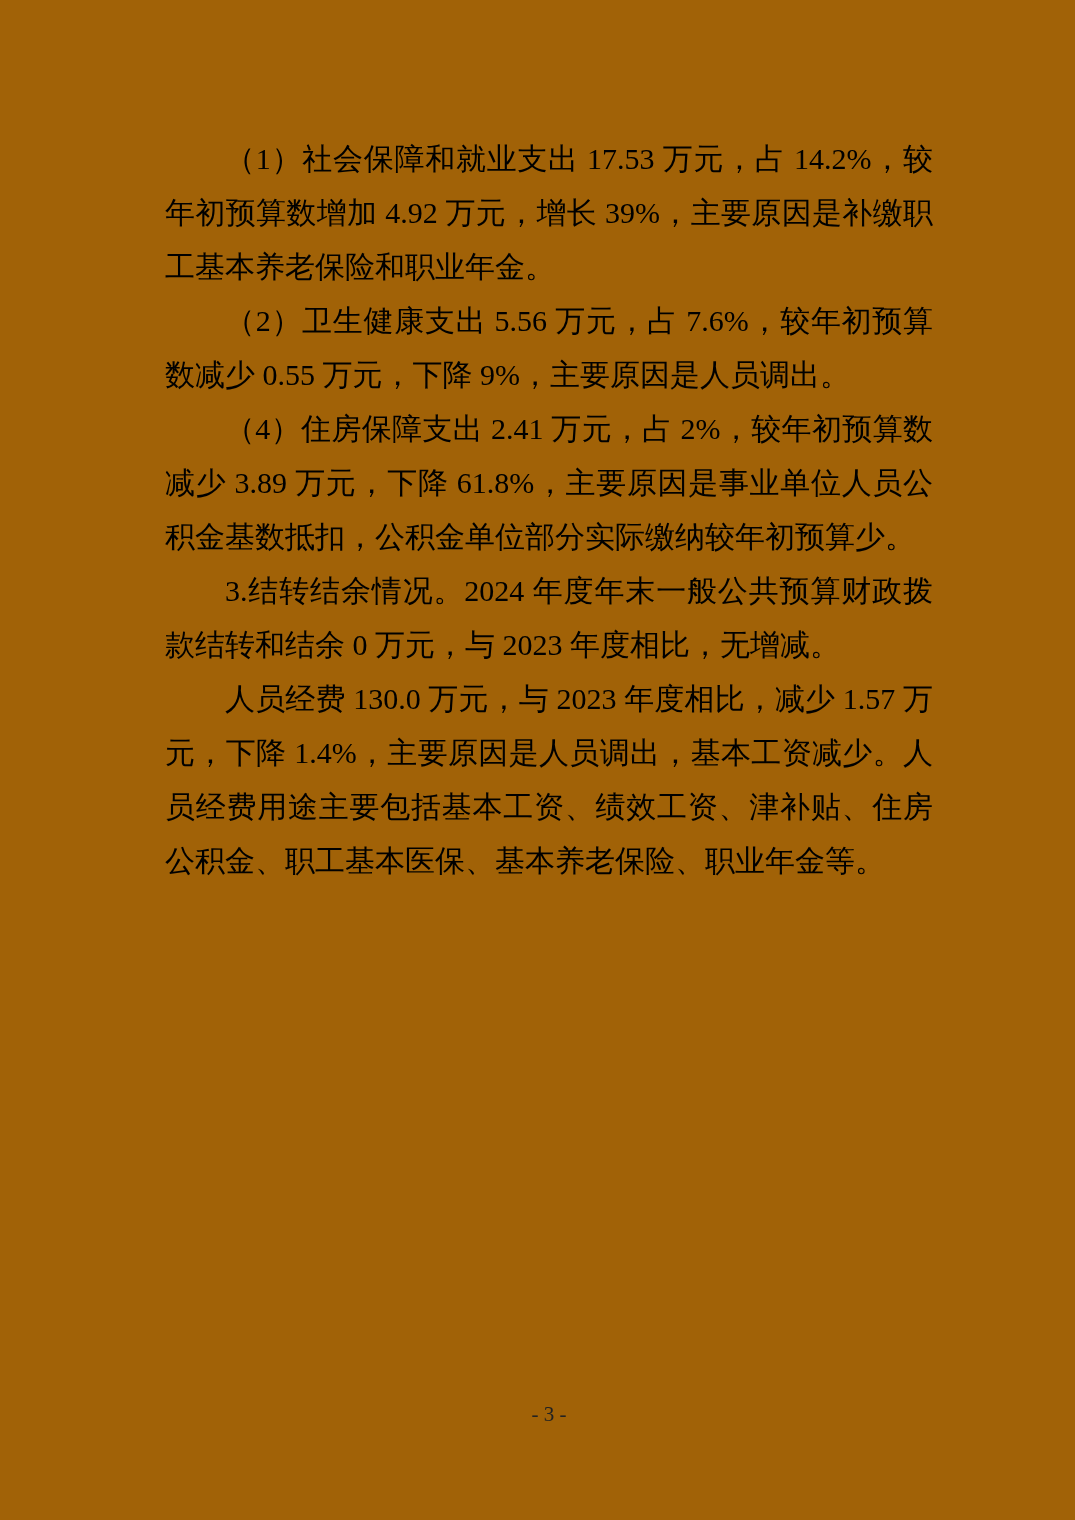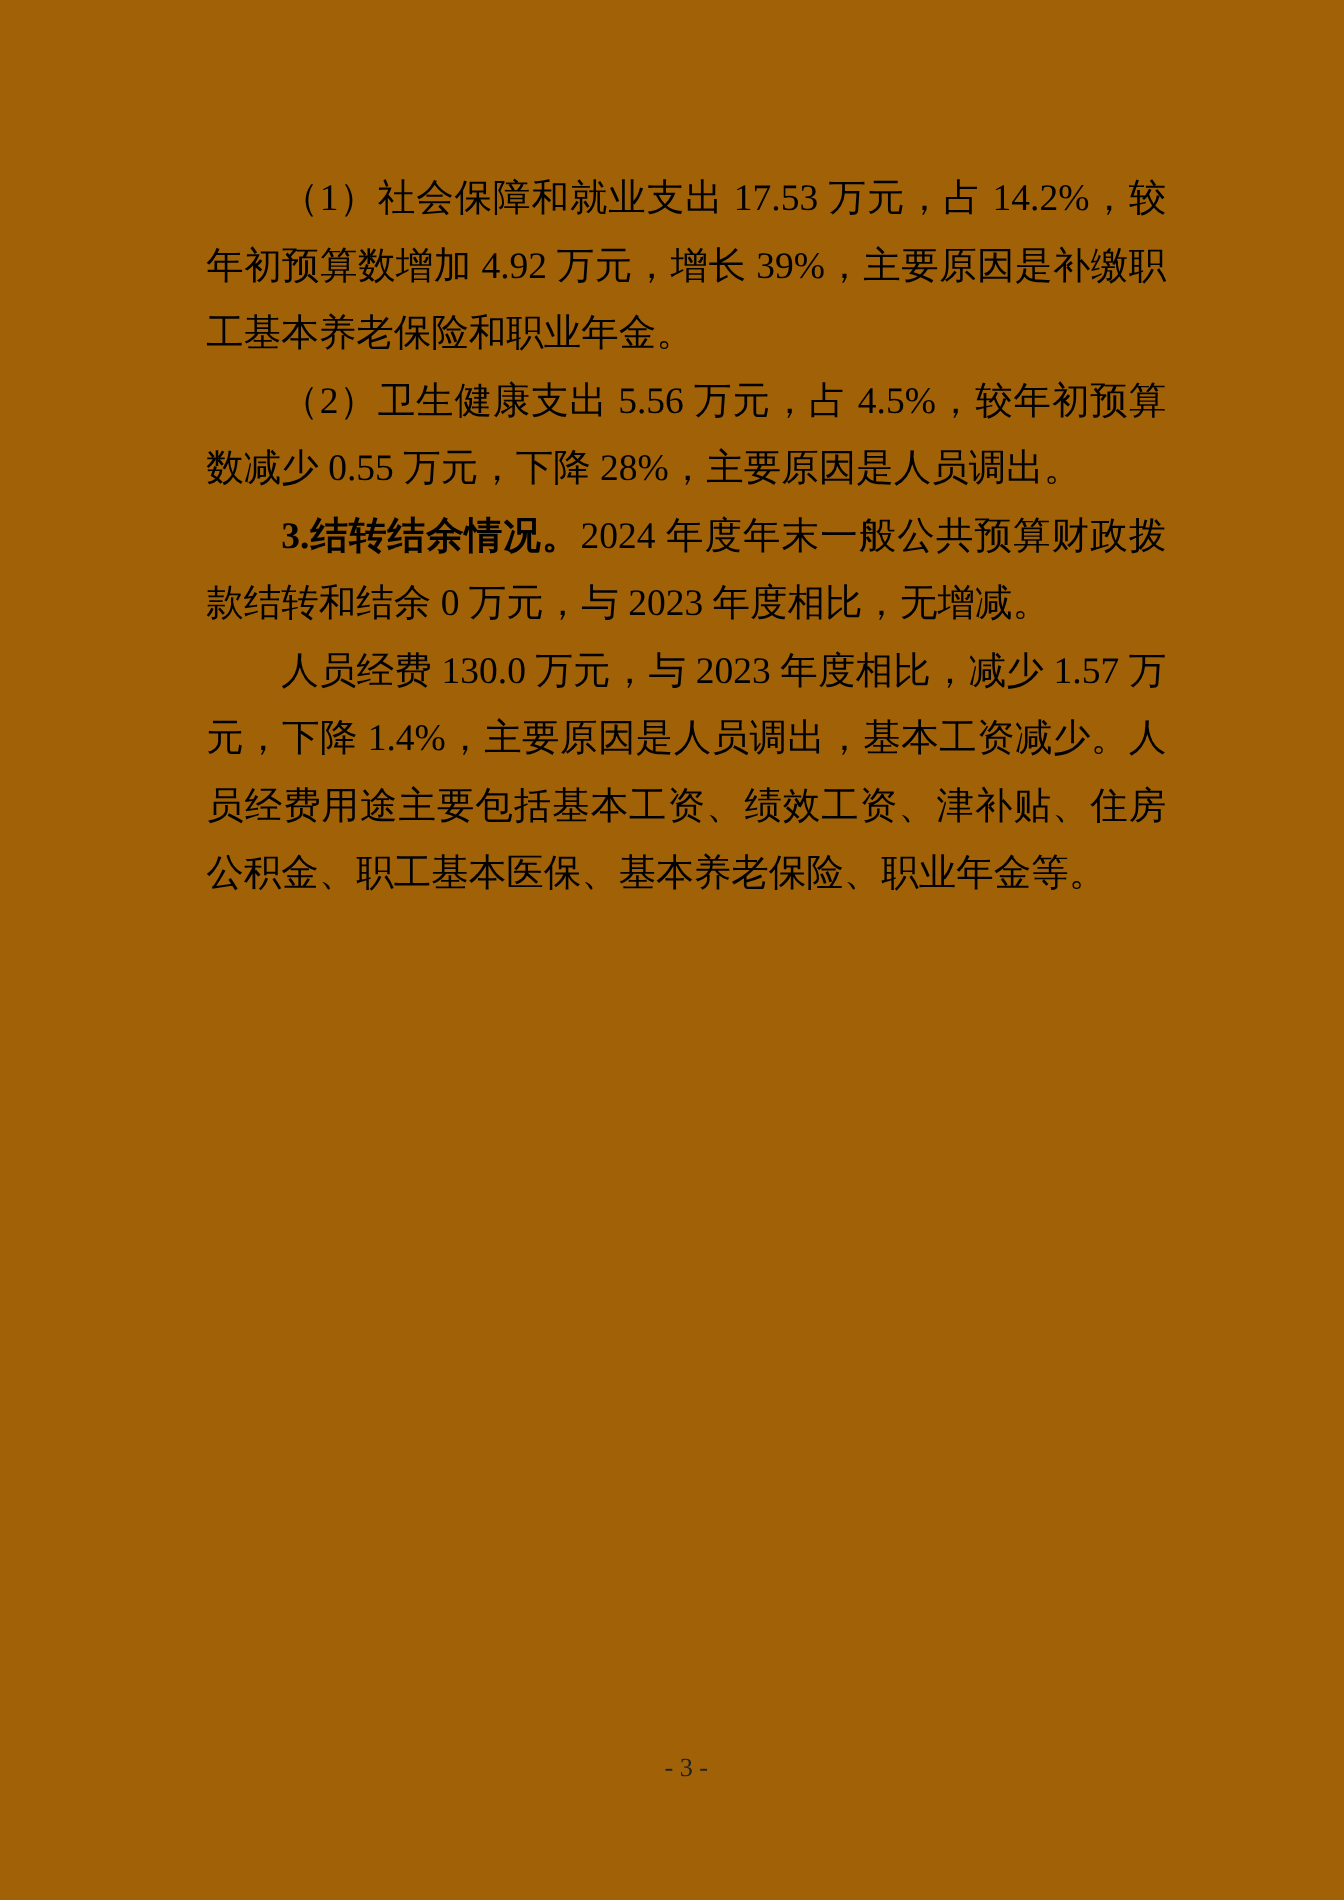--- a/index.html
+++ b/index.html
@@ -21,43 +21,44 @@
     font-size: 30px;
     line-height: 54px;
     text-align: justify;
   }
   .para {
     margin: 0;
     text-indent: 2em;
   }
   .no-indent { text-indent: 0; }
   .heading { font-weight: bold; }
-  .bold { font-weight: bold; }
+  .bold { font-weight: normal; }
   .footer {
     position: absolute;
     left: 165px;
     top: 1400px;
     width: 768px;
     text-align: center;
     font-size: 21px;
     line-height: 28px;
     color: #222222;
   }
 </style>
 </head>
 <body>
 
 <div class="page">
   <div class="content">
 
     <p class="para">（1）社会保障和就业支出 17.53 万元，占 14.2%，较年初预算数增加 4.92 万元，增长 39%，主要原因是补缴职工基本养老保险和职业年金。</p>
 
-    <p class="para">（2）卫生健康支出 5.56 万元，占 4.5%，较年初预算数减少 0.55 万元，下降 28%，主要原因是人员调出。</p>
+    <p class="para">（2）卫生健康支出 5.56 万元，占 7.6%，较年初预算数减少 0.55 万元，下降 9%，主要原因是人员调出。</p>
 
 
+    <p class="para">（4）住房保障支出 2.41 万元，占 2%，较年初预算数减少 3.89 万元，下降 61.8%，主要原因是事业单位人员公积金基数抵扣，公积金单位部分实际缴纳较年初预算少。</p>
 
     <p class="para"><span class="bold">3.结转结余情况。</span><span>2024 年度年末一般公共预算财政拨款结转和结余 0 万元，与 2023 年度相比，无增减。</span></p>
 
 
 
 
     <p class="para">人员经费 130.0 万元，与 2023 年度相比，减少 1.57 万元，下降 1.4%，主要原因是人员调出，基本工资减少。人员经费用途主要包括基本工资、绩效工资、津补贴、住房公积金、职工基本医保、基本养老保险、职业年金等。</p>
 
 
   </div>

